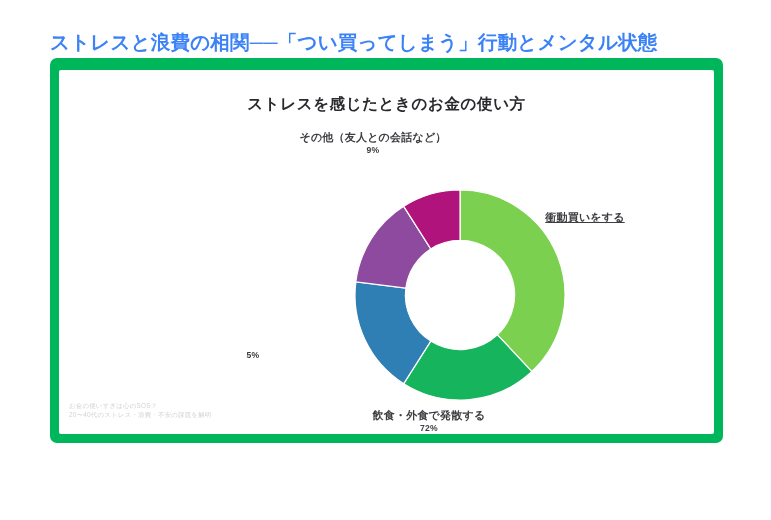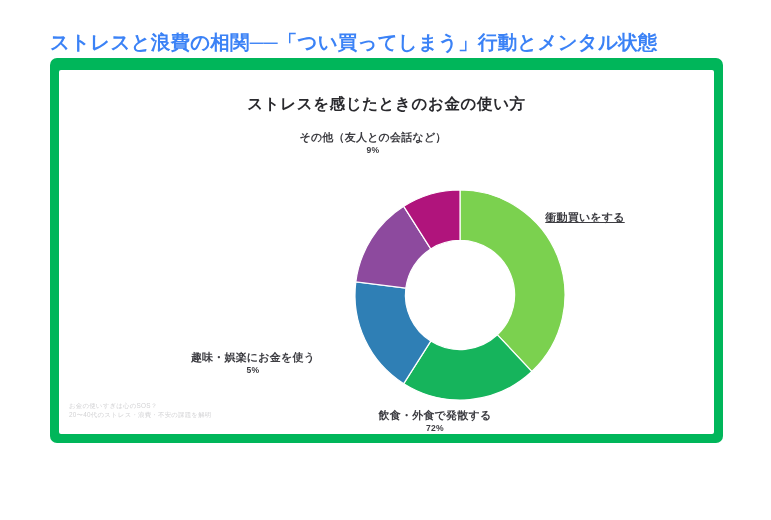--- a/index.html
+++ b/index.html
@@ -91,21 +91,21 @@
     display: block;
     font-size: 8.6px;
     font-weight: bold;
     letter-spacing: 0.2px;
   }
 
   .label-other      { left: 214px; top: 60px;  width: 200px; }
   .label-nospend    { left: 80px;  top: 95px;  width: 215px; }
   .label-impulse    { left: 446px; top: 140px; width: 160px; text-decoration: underline; }
   .label-hobby      { left: 104px; top: 280px; width: 180px; }
-  .label-food       { left: 276px; top: 338px; width: 200px; }
+  .label-food       { left: 270px; top: 338px; width: 200px; }
 
   
   .footer-note {
     position: absolute;
     left: 10px;
     bottom: 14px;
     color: #d2d2d4;
     line-height: 1.5;
     letter-spacing: 0.25px;
   }
@@ -141,21 +141,20 @@
       <span class="lab-text">その他（友人との会話など）</span>
       <span class="lab-pct">9%</span>
     </div>
 
 
     <div class="slice-label label-impulse">
       <span class="lab-text">衝動買いをする</span>
     </div>
 
     <div class="slice-label label-hobby">
-      <span class="lab-text">趣味・娯楽にお金を使う</span>
       <span class="lab-pct">5%</span>
     </div>
 
     <div class="slice-label label-food">
       <span class="lab-text">飲食・外食で発散する</span>
       <span class="lab-pct">72%</span>
     </div>
 
     <div class="footer-note">
       <span>お金の使いすぎは心のSOS？</span>

